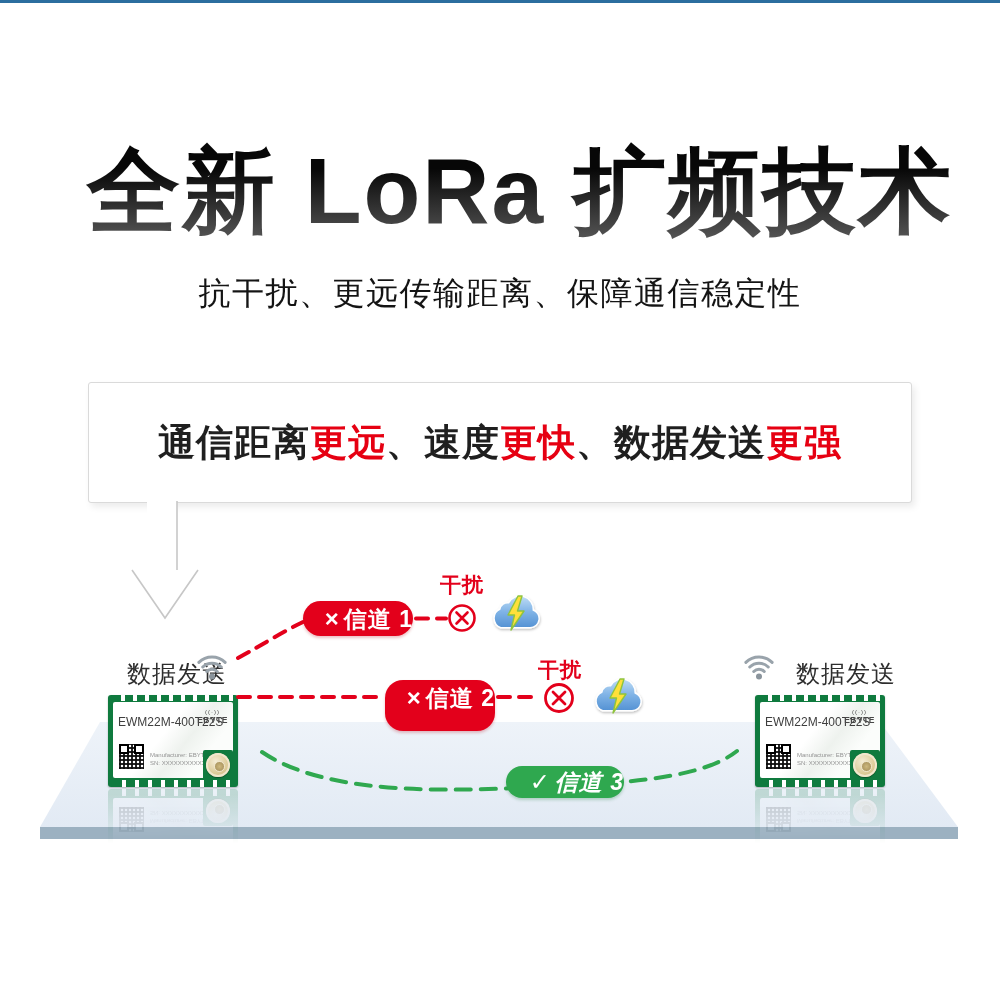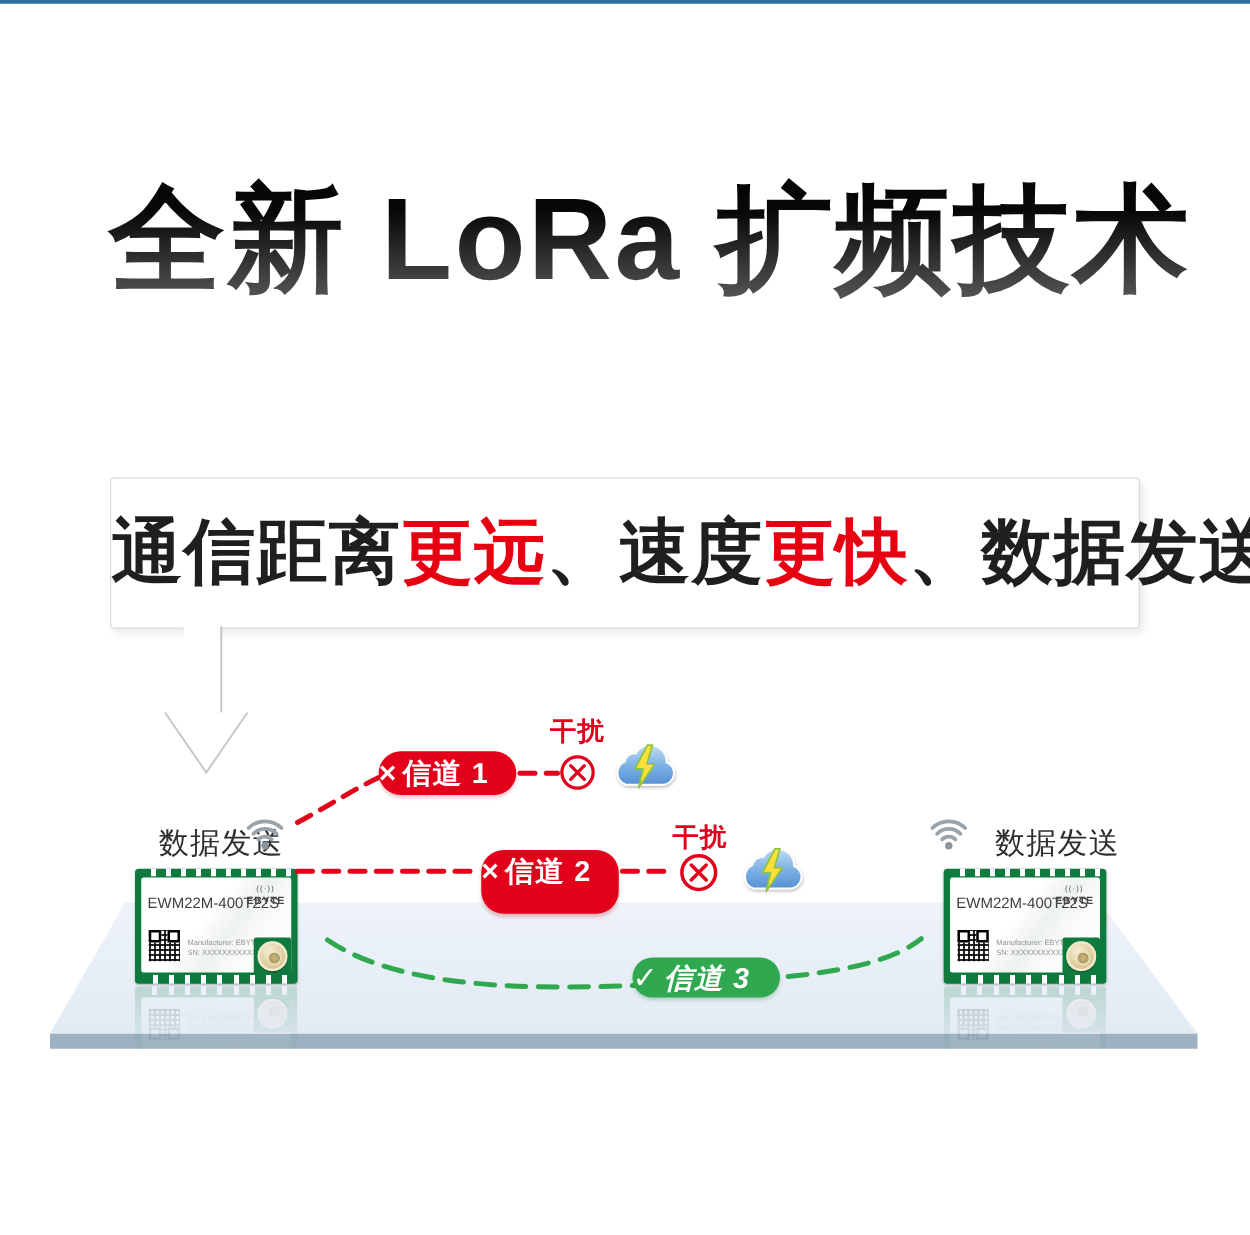--- a/index.html
+++ b/index.html
@@ -12,21 +12,21 @@
   .title{left:0;top:140px;width:1000px;text-align:center;font-size:93px;font-weight:900;
          letter-spacing:2px;line-height:1.1;white-space:nowrap;
          background:linear-gradient(180deg,#070707 28%,#585858 100%);
          -webkit-background-clip:text;background-clip:text;color:transparent;padding-left:20px;}
   .subtitle{left:0;top:272px;width:1000px;text-align:center;font-size:32px;font-weight:500;
             color:#141414;letter-spacing:1.5px;}
 
   .callout{left:88px;top:382px;width:822px;height:119px;background:#fff;border:1px solid #dadada;
            border-radius:3px;box-shadow:3px 4px 7px rgba(0,0,0,.08);}
   .callout-text{position:absolute;left:0;top:0;width:100%;height:100%;display:flex;align-items:center;
-                font-size:57px;font-weight:700;letter-spacing:1px;white-space:nowrap;}
+                justify-content:center;font-size:37px;font-weight:700;letter-spacing:1px;white-space:nowrap;}
   .seg-dark{color:#1f1f1f;}
   .seg-red{color:#e60012;}
   .callout-arrow{left:120px;top:500px;width:82px;height:122px;}
 
   .send-label,.recv-label{top:658px;font-size:24px;font-weight:500;color:#2d2d2d;letter-spacing:1px;white-space:nowrap;margin-left:17px;}
   .send-label{left:110px;}
   .recv-label{left:779px;}
   .wifi{top:653px;width:30px;height:28px;}
   .wifi-left{left:197px;}
   .wifi-right{left:744px;}
@@ -55,21 +55,21 @@
   .mod-qr::before{content:"";position:absolute;left:0;top:0;width:6px;height:6px;border:2px solid #000;background:#fff;}
   .mod-qr::after{content:"";position:absolute;right:0;top:0;width:6px;height:6px;border:2px solid #000;background:#fff;}
   .mod-info{position:absolute;left:37px;bottom:11px;font-size:6px;line-height:8px;color:#949494;white-space:nowrap;}
   .mod-ipex{position:absolute;right:5px;bottom:7px;width:30px;height:30px;background:#0f7a3e;border-radius:2px;}
   .mod-ipex-ring{position:absolute;left:3px;top:3px;right:3px;bottom:3px;border-radius:50%;
           background:radial-gradient(circle at 40% 35%,#f4ecd4,#dbc995 60%,#c2ab72);
           box-shadow:inset 0 0 0 2px #f0e7cd,0 1px 1px rgba(0,0,0,.35);}
   .mod-ipex-dot{position:absolute;left:50%;top:50%;width:9px;height:9px;margin:-4.5px 0 0 -4.5px;border-radius:50%;
           background:radial-gradient(#cdb87e,#a08a55);border:1px solid #efe6cc;}
 
-  .badge{z-index:5;border-radius:18px;color:#fff;font-weight:700;font-size:23px;text-align:left;
+  .badge{z-index:5;border-radius:18px;color:#fff;font-weight:700;font-size:23px;text-align:right;
          white-space:nowrap;letter-spacing:1px;}
   .badge-red{background:#e3001b;box-shadow:0 2px 3px rgba(180,0,20,.25);}
   .badge-green{background:#2fa84f;box-shadow:0 2px 3px rgba(20,120,50,.25);}
   .badge .mark{font-size:24px;margin-right:4px;font-weight:700;}
   .badge-ch1{left:303px;top:601px;width:110px;height:35px;line-height:35px;}
   .badge-ch2{left:385px;top:680px;width:110px;height:51px;line-height:35px;}
   .badge-ch3{left:506px;top:766px;width:118px;height:32px;line-height:32px;border-radius:16px;font-style:italic;}
 
   .interf{z-index:5;width:64px;text-align:center;font-size:21px;font-weight:700;color:#e3001b;letter-spacing:1px;}
   .interf-1{left:430px;top:571px;}
@@ -80,20 +80,21 @@
   .cloud-2{left:590px;top:667px;}
 </style>
 </head>
 <body>
 
 <div class="stage">
 
   <div class="abs top-line"></div>
 
   <div class="abs title">全新 LoRa 扩频技术</div>
+  <div class="abs subtitle">抗干扰、更远传输距离、保障通信稳定性</div>
 
   <div class="abs callout">
     <div class="callout-text">
       <span class="seg-dark">通信距离</span>
       <span class="seg-red">更远</span>
       <span class="seg-dark">、速度</span>
       <span class="seg-red">更快</span>
       <span class="seg-dark">、数据发送</span>
       <span class="seg-red">更强</span>
     </div>

